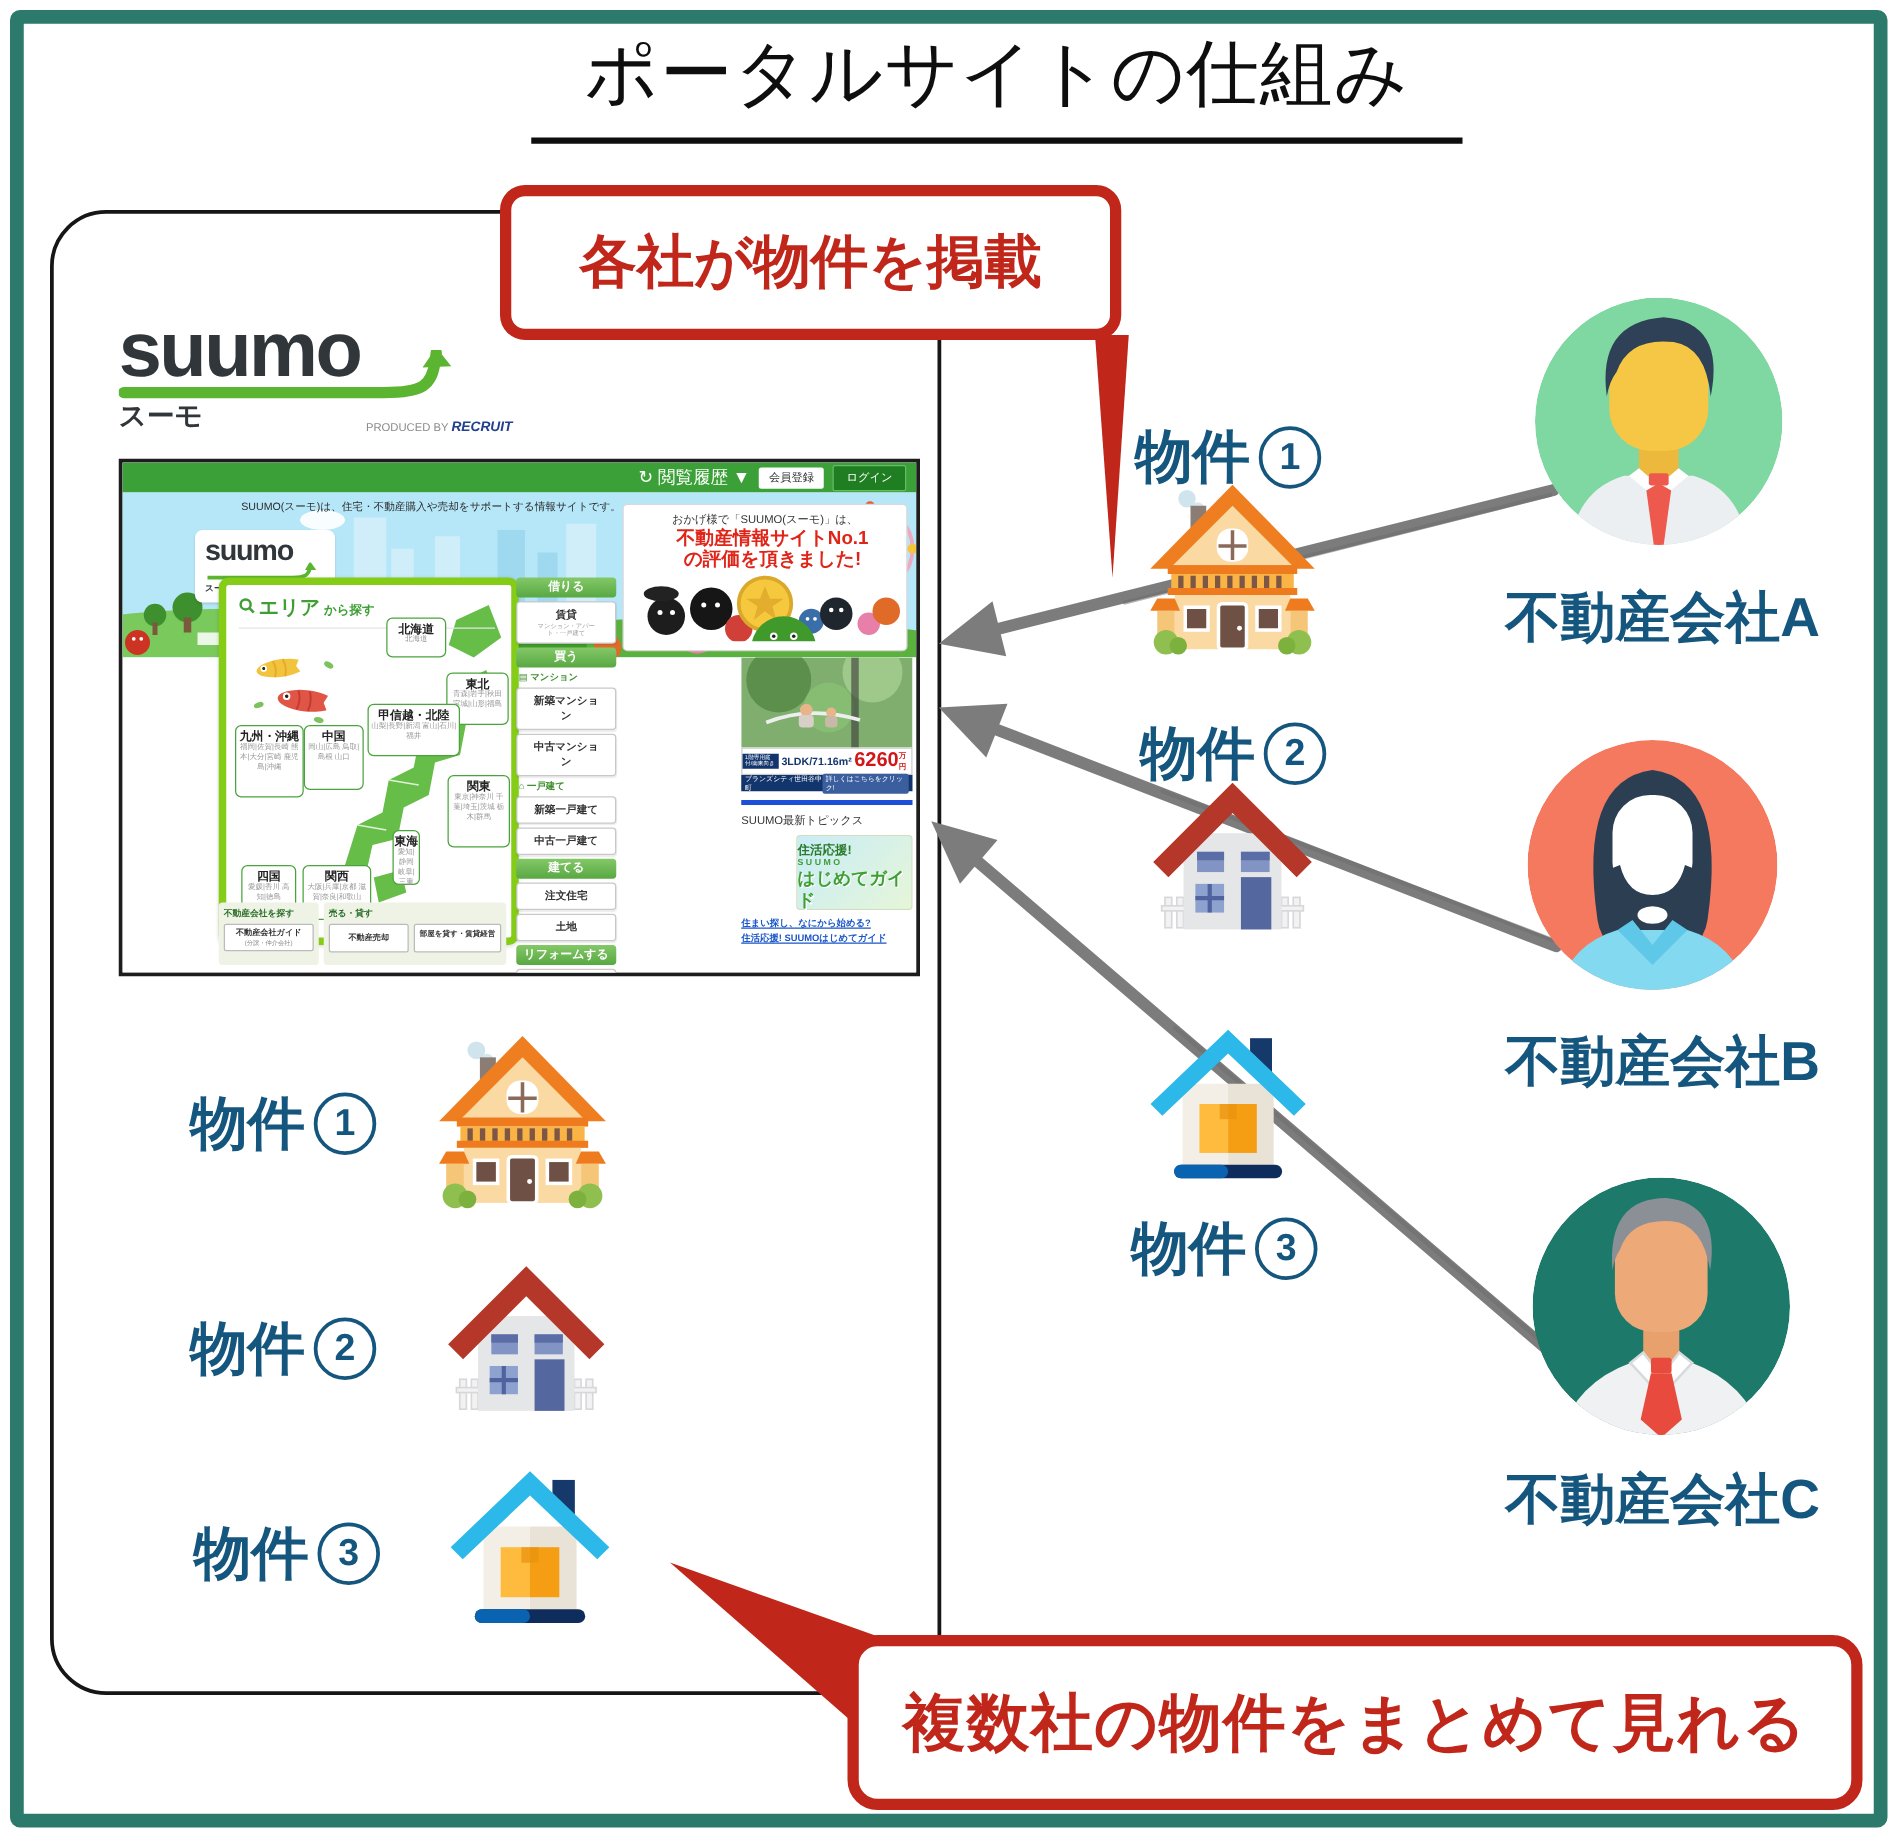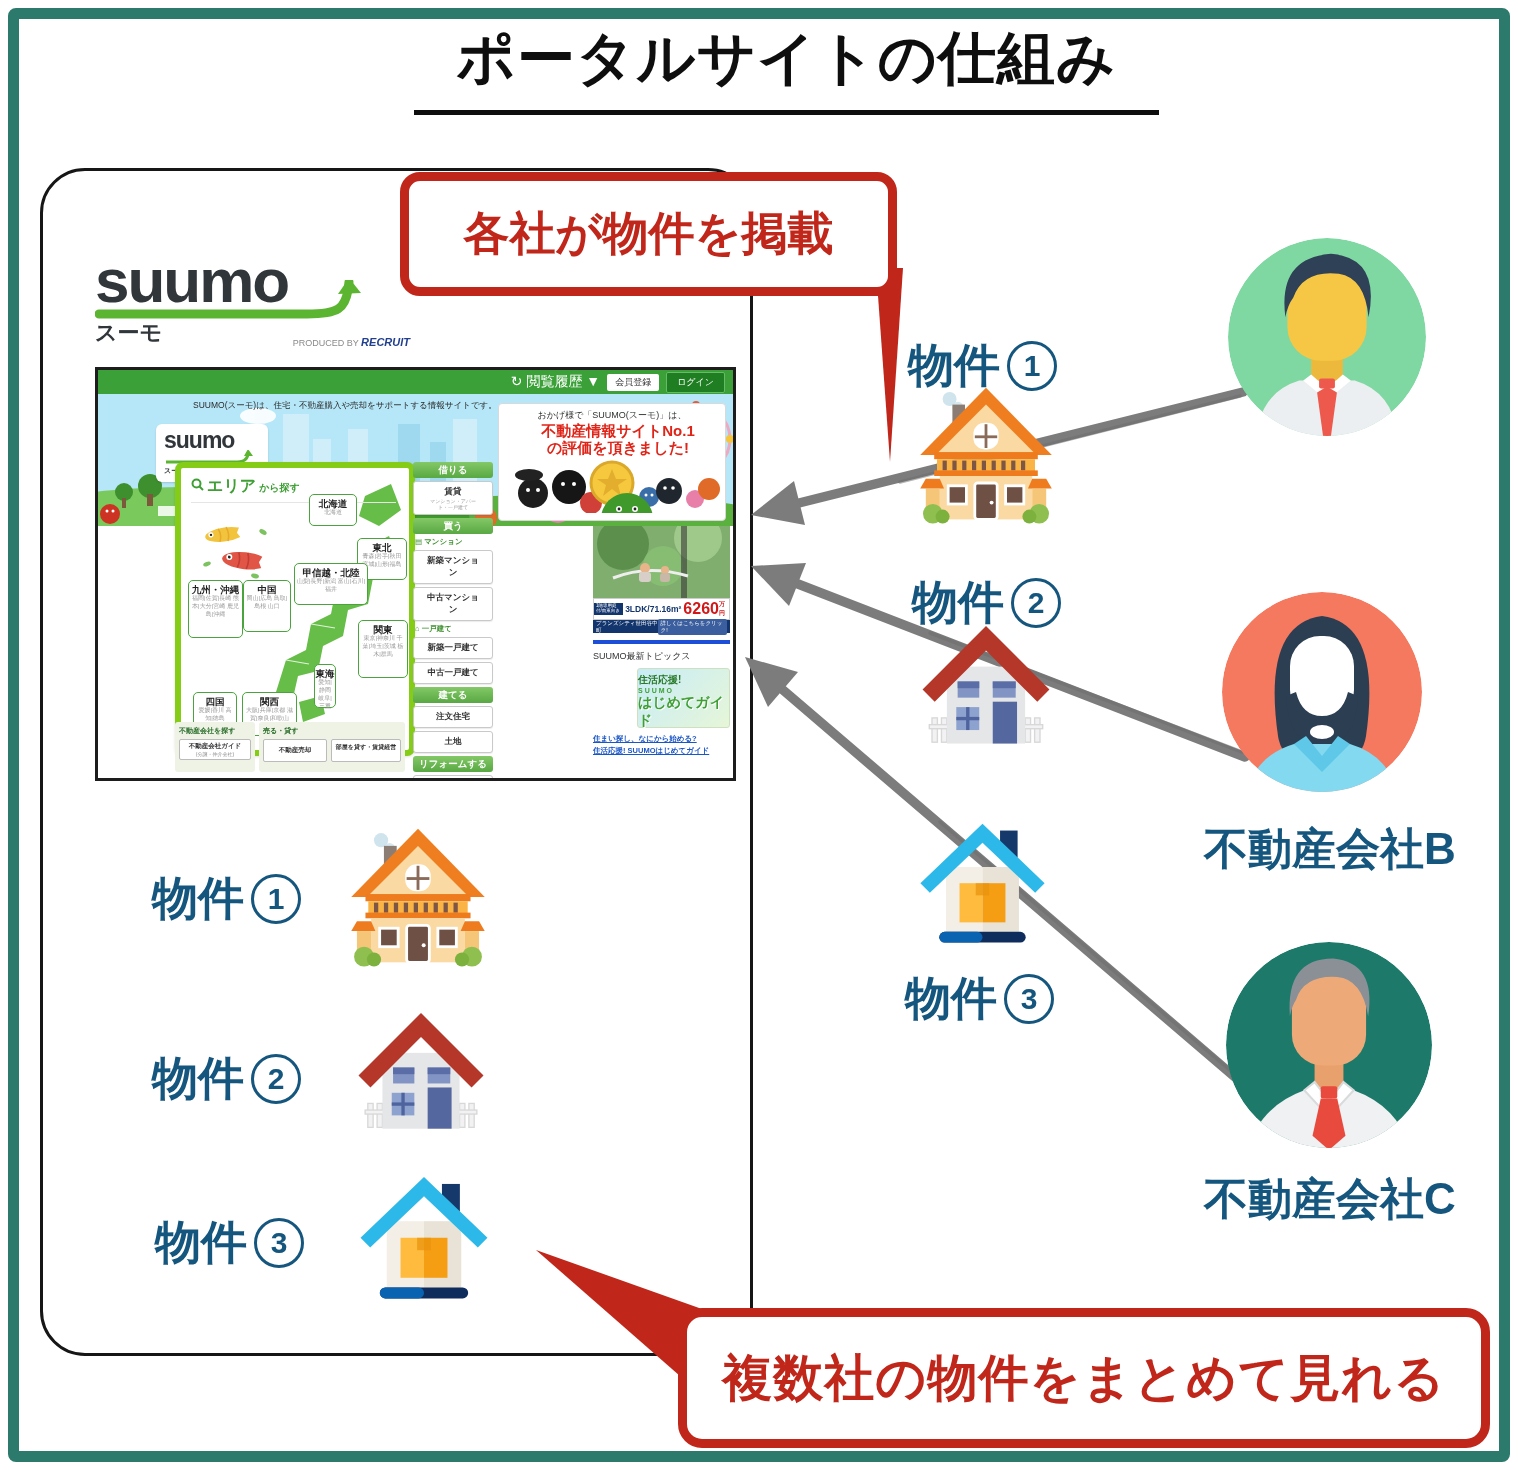--- a/index.html
+++ b/index.html
@@ -2,28 +2,28 @@
 <html><head>
 <meta charset="utf-8">
 <style>
   html,body{margin:0;padding:0;background:#fff;}
   body{font-family:"Liberation Sans","DejaVu Sans",sans-serif;}
   .canvas{position:relative;width:1518px;height:1470px;background:#fff;overflow:hidden;}
   .abs{position:absolute;}
   
   .outer-frame{position:absolute;inset:8px;border:11px solid #2b7a6b;border-radius:8px;pointer-events:none;z-index:7;}
   
-  .title{position:absolute;left:414px;top:20px;width:745px;text-align:center;font-size:58px;font-weight:bold;color:#0e0e0e;padding-bottom:12px;border-bottom:5px solid #0e0e0e;letter-spacing:1px;z-index:2;}
+  .title{position:absolute;left:425px;top:20px;width:745px;text-align:center;font-size:58px;font-weight:normal;color:#0e0e0e;padding-bottom:12px;border-bottom:5px solid #0e0e0e;letter-spacing:1px;z-index:2;}
   
   .left-box{position:absolute;left:40px;top:168px;width:707px;height:1182px;border:3px solid #161616;border-radius:45px;background:#fff;z-index:1;}
   .overlay{position:absolute;left:0;top:0;z-index:3;pointer-events:none;}
   .content{z-index:4;}
   
   .callout{position:absolute;background:#fff;border:9px solid #c0271a;display:flex;align-items:center;justify-content:center;color:#c0271a;font-weight:bold;z-index:6;box-sizing:border-box;}
-  .callout-top{left:400px;top:148px;width:497px;height:124px;border-radius:20px;font-size:46px;margin-top:24px;}
+  .callout-top{left:400px;top:148px;width:497px;height:124px;border-radius:20px;font-size:46px;}
   .callout-bottom{left:678px;top:1308px;width:812px;height:140px;border-radius:24px;font-size:50px;letter-spacing:1px;}
   
   .plabel{position:absolute;display:flex;align-items:center;gap:7px;font-size:46px;font-weight:bold;color:#15567e;z-index:4;}
   .pnum{width:44px;height:44px;border:3.5px solid #15567e;border-radius:50%;display:flex;align-items:center;justify-content:center;font-size:30px;line-height:1;}
   .clabel{position:absolute;width:290px;text-align:center;font-size:44px;font-weight:bold;color:#15567e;z-index:4;}
   .house,.avatar{position:absolute;z-index:4;}
   
   .suumo-logo{position:absolute;left:95px;top:250px;width:315px;z-index:4;}
   .suumo-word{font-size:62px;font-weight:bold;color:#31363a;letter-spacing:-2px;line-height:1;}
   .suumo-sub{display:flex;justify-content:space-between;align-items:flex-end;margin-top:6px;}
@@ -505,20 +505,21 @@
     <span>物件</span>
       <span class="pnum">1</span>
   </div>
   <svg class="house" style="left:912px;top:385px" width="148" height="140">
       <use href="#sym-house1"></use>
     </svg>
 
   <svg class="avatar" style="left:1228px;top:238px" width="198" height="198">
       <use href="#sym-avA"></use>
     </svg>
+  <div class="clabel" style="left:1185px;top:465px">不動産会社A</div>
 
   <div class="plabel" style="left:912px;top:572px">
     <span>物件</span>
       <span class="pnum">2</span>
   </div>
   <svg class="house" style="left:916px;top:618px" width="140" height="135">
       <use href="#sym-house2"></use>
     </svg>
 
   <svg class="avatar" style="left:1222px;top:592px" width="200" height="200">

